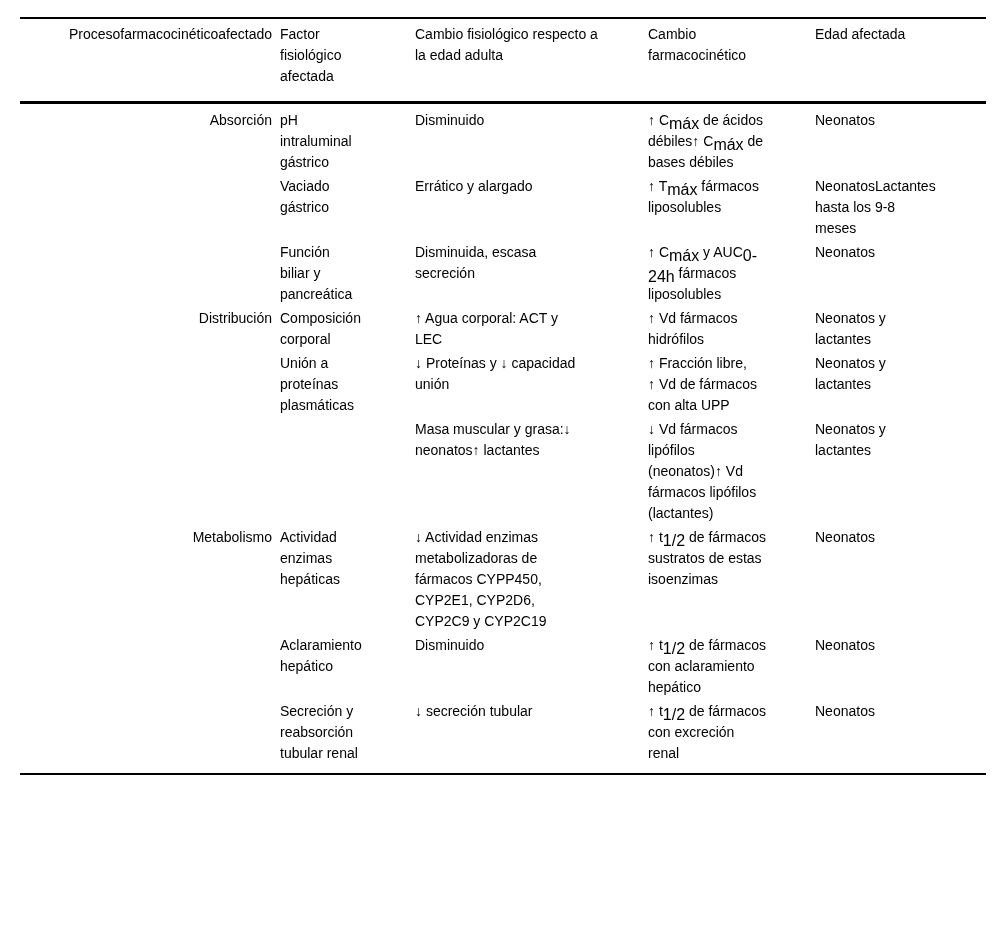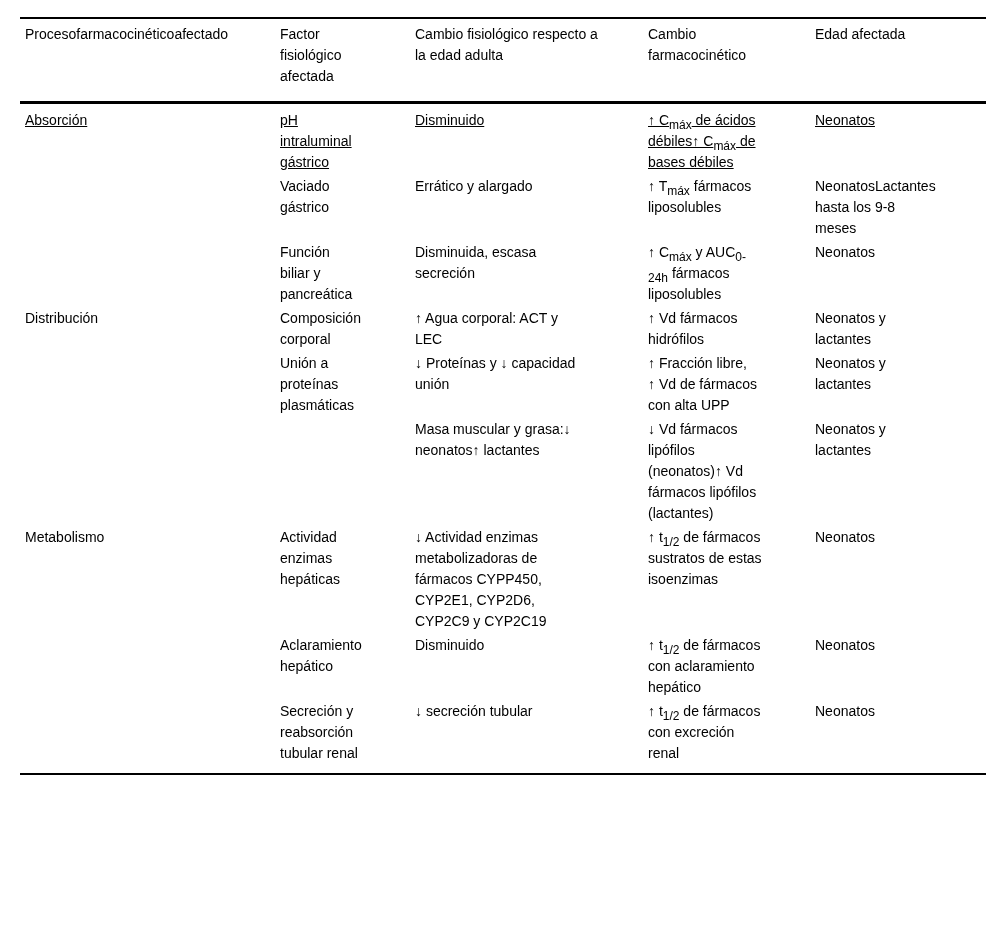--- a/index.html
+++ b/index.html
@@ -34,25 +34,26 @@
       overflow: hidden;
     }
     .pk-table thead th {
       border-bottom: 3px solid #000;
       padding-top: 5px;
       padding-bottom: 14px;
     }
     .pk-table th:first-child, .pk-table td:first-child {
       padding-left: 5px;
       padding-right: 8px;
+      text-align: right;
     }
-    .pk-table tbody tr:first-child td { padding-top: 6px; text-decoration: underline; }
+    .pk-table tbody tr:first-child td { padding-top: 6px; }
     .pk-table tbody tr:last-child td { padding-bottom: 9px; }
     sub {
-      font-size: 12px;
+      font-size: 16px;
       line-height: 0;
     }
   </style>
 </head>
 <body>
 
 <div class="table-wrap">
   <table class="pk-table">
     <colgroup>
       <col style="width:260px">

